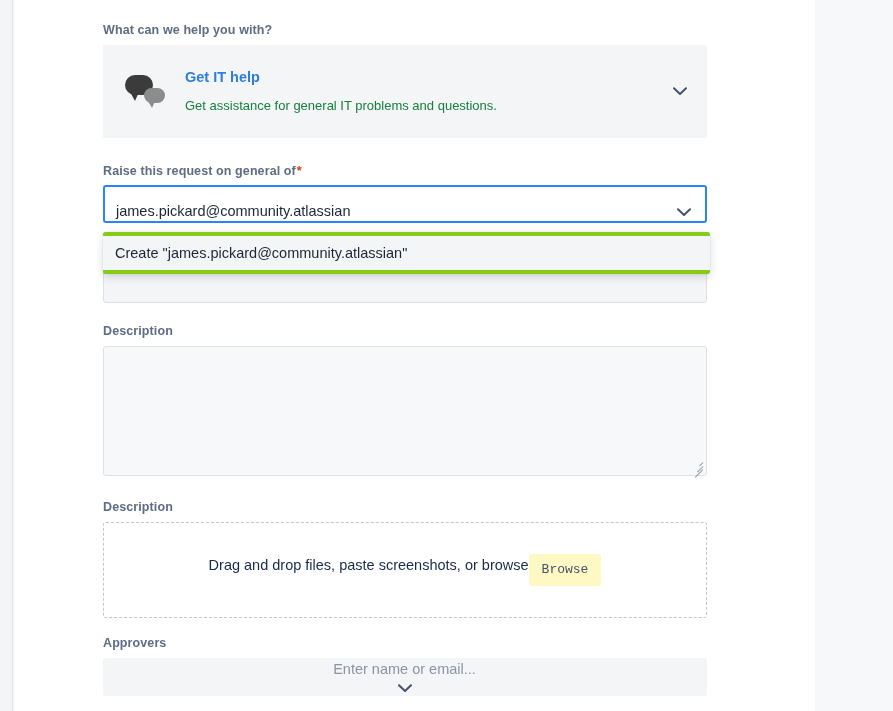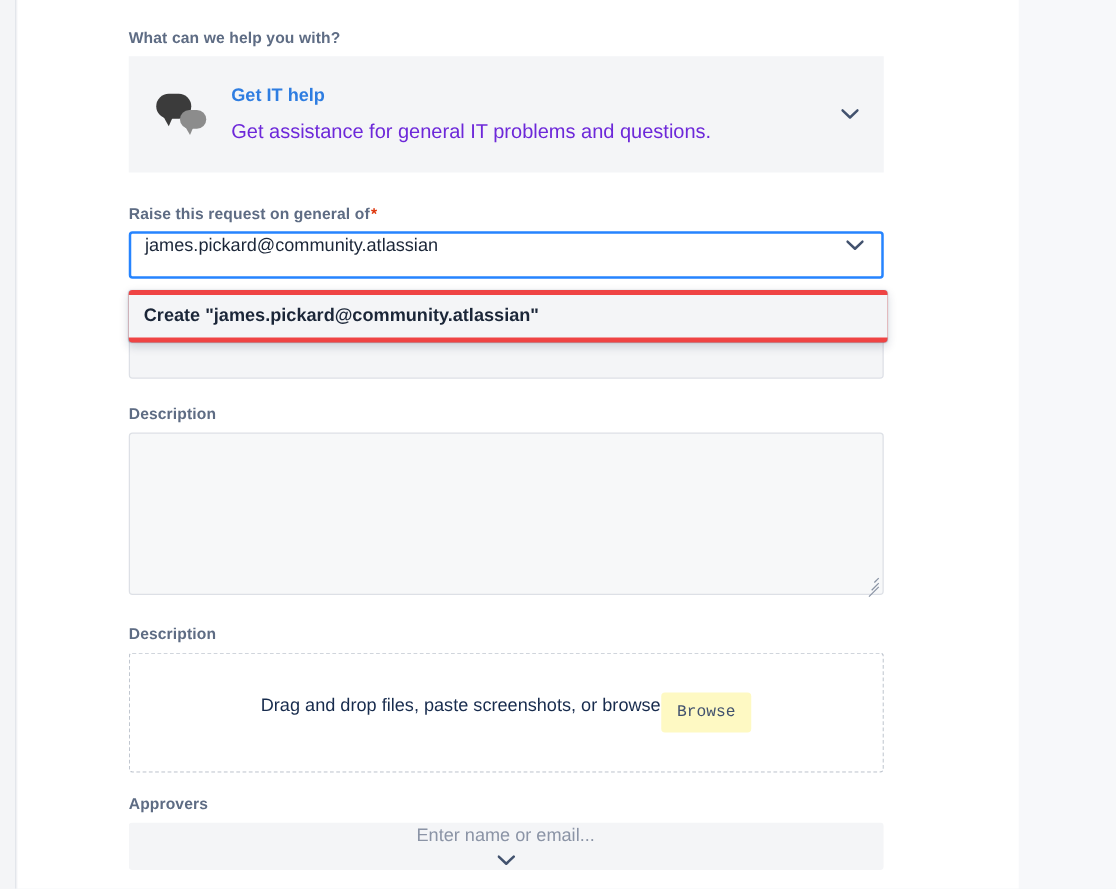--- a/index.html
+++ b/index.html
@@ -120,41 +120,41 @@
   .rc-text { flex: 1 1 auto; }
   .rc-title {
     color: #2a7ae2;
     color: #2E7DE1;
     font-size: 14.5px;
     font-weight: bold;
     line-height: 19px;
     margin-bottom: 9px;
   }
   .rc-sub {
-    color: #6d28d9;
-    font-size: 16px;
+    color: #15803d;
+    font-size: 13px;
     line-height: 20px;
   }
   .chev {
     flex: 0 0 auto;
     width: 18px; height: 18px;
     display: flex; align-items: center; justify-content: center;
   }
   .chev svg { display: block; }
 
   
   .behalf-block { position: absolute; left: 0; top: 163px; width: 604px; }
   .select-focused {
     position: relative;
     height: 38px;
     background: #FFFFFF;
     border: 2px solid #2684FF;
     border-radius: 3px;
     display: flex;
-    align-items: flex-start;
+    align-items: flex-end;
     padding: 0 12px 0 11px;
   }
   .select-focused .val {
     flex: 1 1 auto;
     font-size: 14.5px;
     color: #1B2638;
     line-height: 20px;
   }
 
   
@@ -165,26 +165,25 @@
     background: #F4F5F7;
     border: 1px solid #DDE0E6;
     border-radius: 3px;
   }
 
   
   .dropdown {
     position: absolute;
     left: 0; top: 232px;
     width: 607px;
-    background: #ef4444;
+    background: #84cc16;
     border-radius: 3px;
     box-shadow: 0 3px 8px rgba(9,30,66,0.16), 0 0 1px rgba(9,30,66,0.28);
     padding: 4px 0 4px 0;
     z-index: 20;
-    font-weight: bold;
   }
   .dd-option {
     height: 34px;
     display: flex;
     align-items: center;
     padding: 0 12px;
     font-size: 14.5px;
     color: #1B2638;
     background: #F4F5F7;
   }

